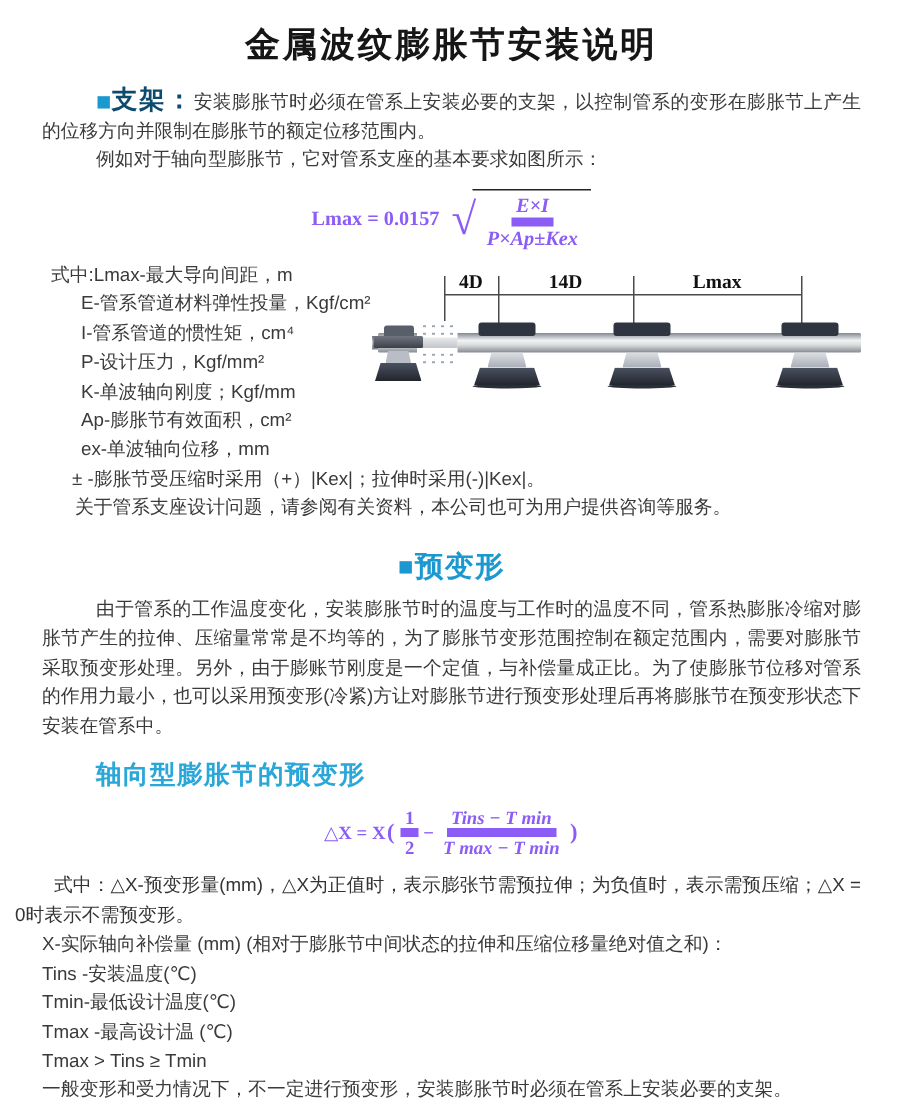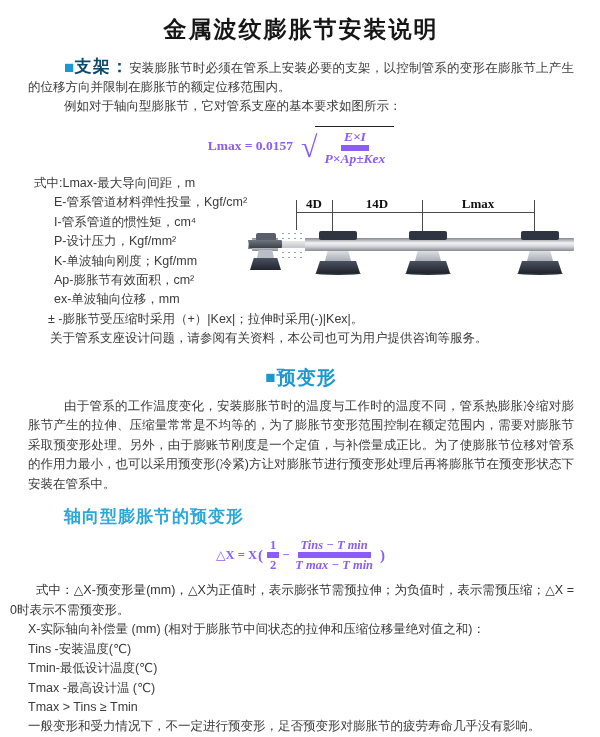--- a/index.html
+++ b/index.html
@@ -59,21 +59,21 @@
   .sqrt-body .frac{margin:0;}
   .ital{font-style:italic;}
   .paren{font-size:15px;font-weight:bold;margin:0 1px;}
   
   .defs-wrap{position:relative;margin-top:6px;}
   .def-line{line-height:19.4px;color:#3a3a3a;margin-left:26px;}
   .def-line.first{margin-left:6px;}
   .def-line.pm{margin-left:20px;}
   .def-line.note{margin-left:22px;}
   
-  .diagram{position:absolute;top:24px;right:-6px;width:332px;height:100px;}
+  .diagram{position:absolute;top:8px;right:-6px;width:332px;height:100px;}
   .dim-h{position:absolute;left:48px;top:14px;width:238px;border-top:1px solid #4a4a4a;}
   .tick{position:absolute;top:2px;height:32px;border-left:1px solid #4a4a4a;}
   .dim-label{
     position:absolute;top:-2px;height:14px;text-align:center;
     font-family:"Liberation Serif","DejaVu Serif",serif;
     font-weight:bold;font-size:13px;color:#111;
   }
   .pipe{
     position:absolute;left:4px;top:40px;width:322px;height:13px;
     background:linear-gradient(to bottom,#82878f 0%,#f1f2f4 38%,#d9dbde 62%,#868b93 100%);
@@ -207,17 +207,17 @@
     <span class="paren">)</span>
   </div>
 
   <p class="explain">式中：△X-预变形量(mm)，△X为正值时，表示膨张节需预拉伸；为负值时，表示需预压缩；△X = 0时表示不需预变形。</p>
 
   <div class="ax-def wide">X-实际轴向补偿量 (mm) (相对于膨胀节中间状态的拉伸和压缩位移量绝对值之和)：</div>
   <div class="ax-def">Tins -安装温度(℃)</div>
   <div class="ax-def">Tmin-最低设计温度(℃)</div>
   <div class="ax-def">Tmax -最高设计温 (℃)</div>
   <div class="ax-def">Tmax &gt; Tins ≥ Tmin</div>
-  <div class="ax-def">一般变形和受力情况下，不一定进行预变形，足否预变形对膨胀节的疲劳寿命几乎没有影响。</div>
+  <div class="ax-def">一般变形和受力情况下，不一定进行预变形，安装膨胀节时必须在管系上安装必要的支架。</div>
 
   <h3 class="sub-head flush">横向型膨胀节的预变形-冷紧</h3>
 
 </div>
 
 </body></html>

